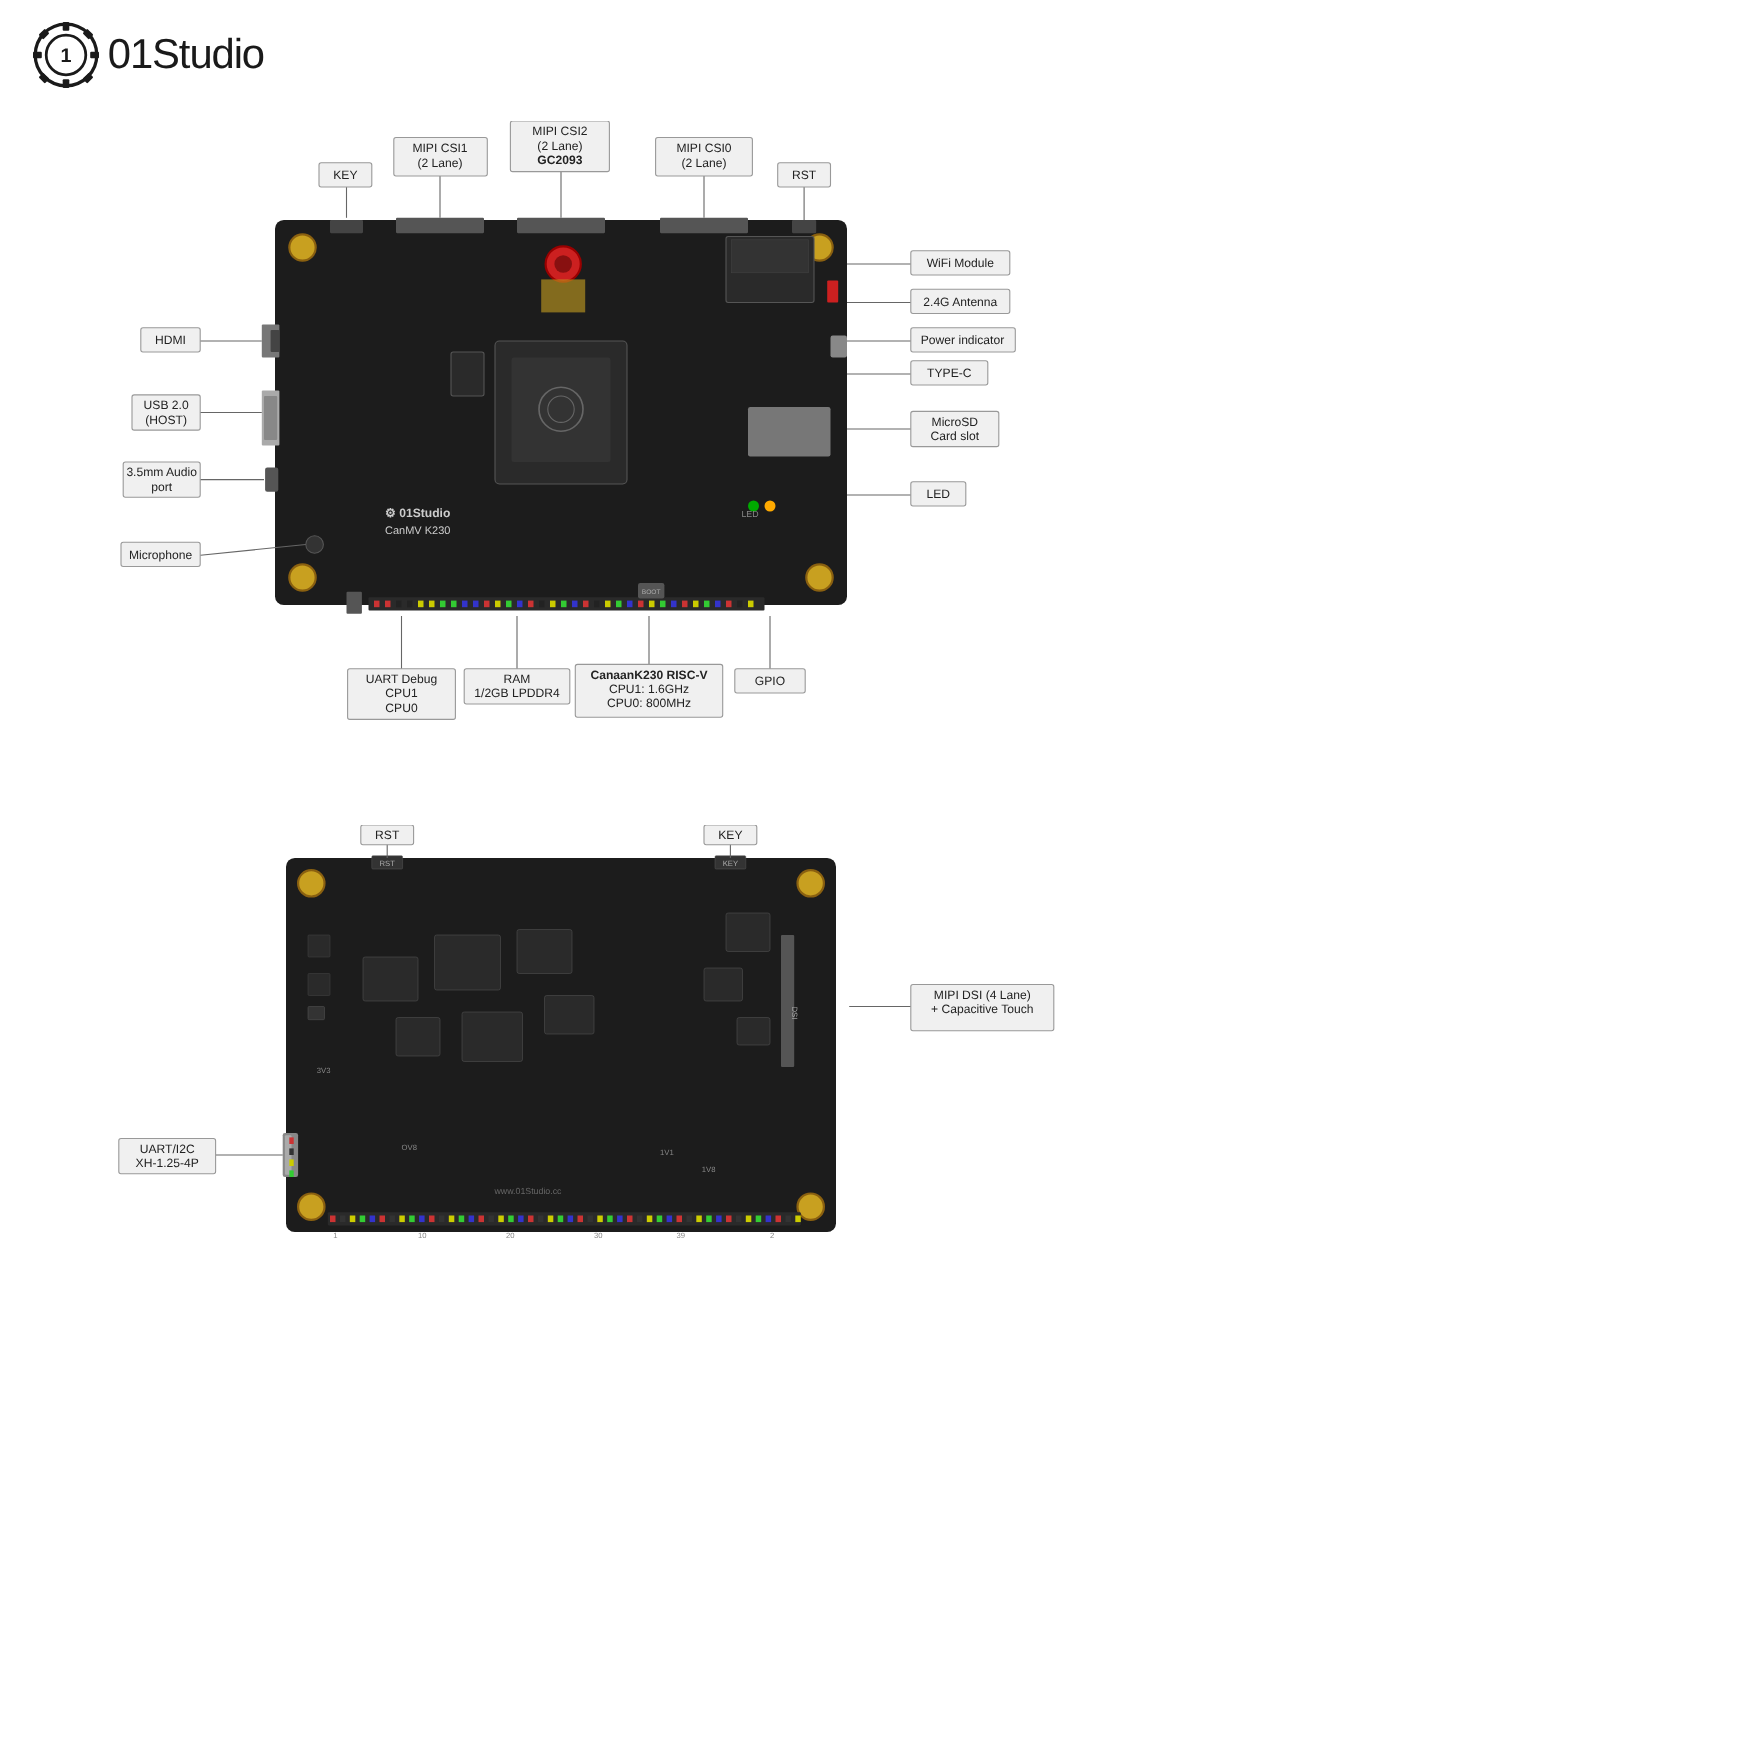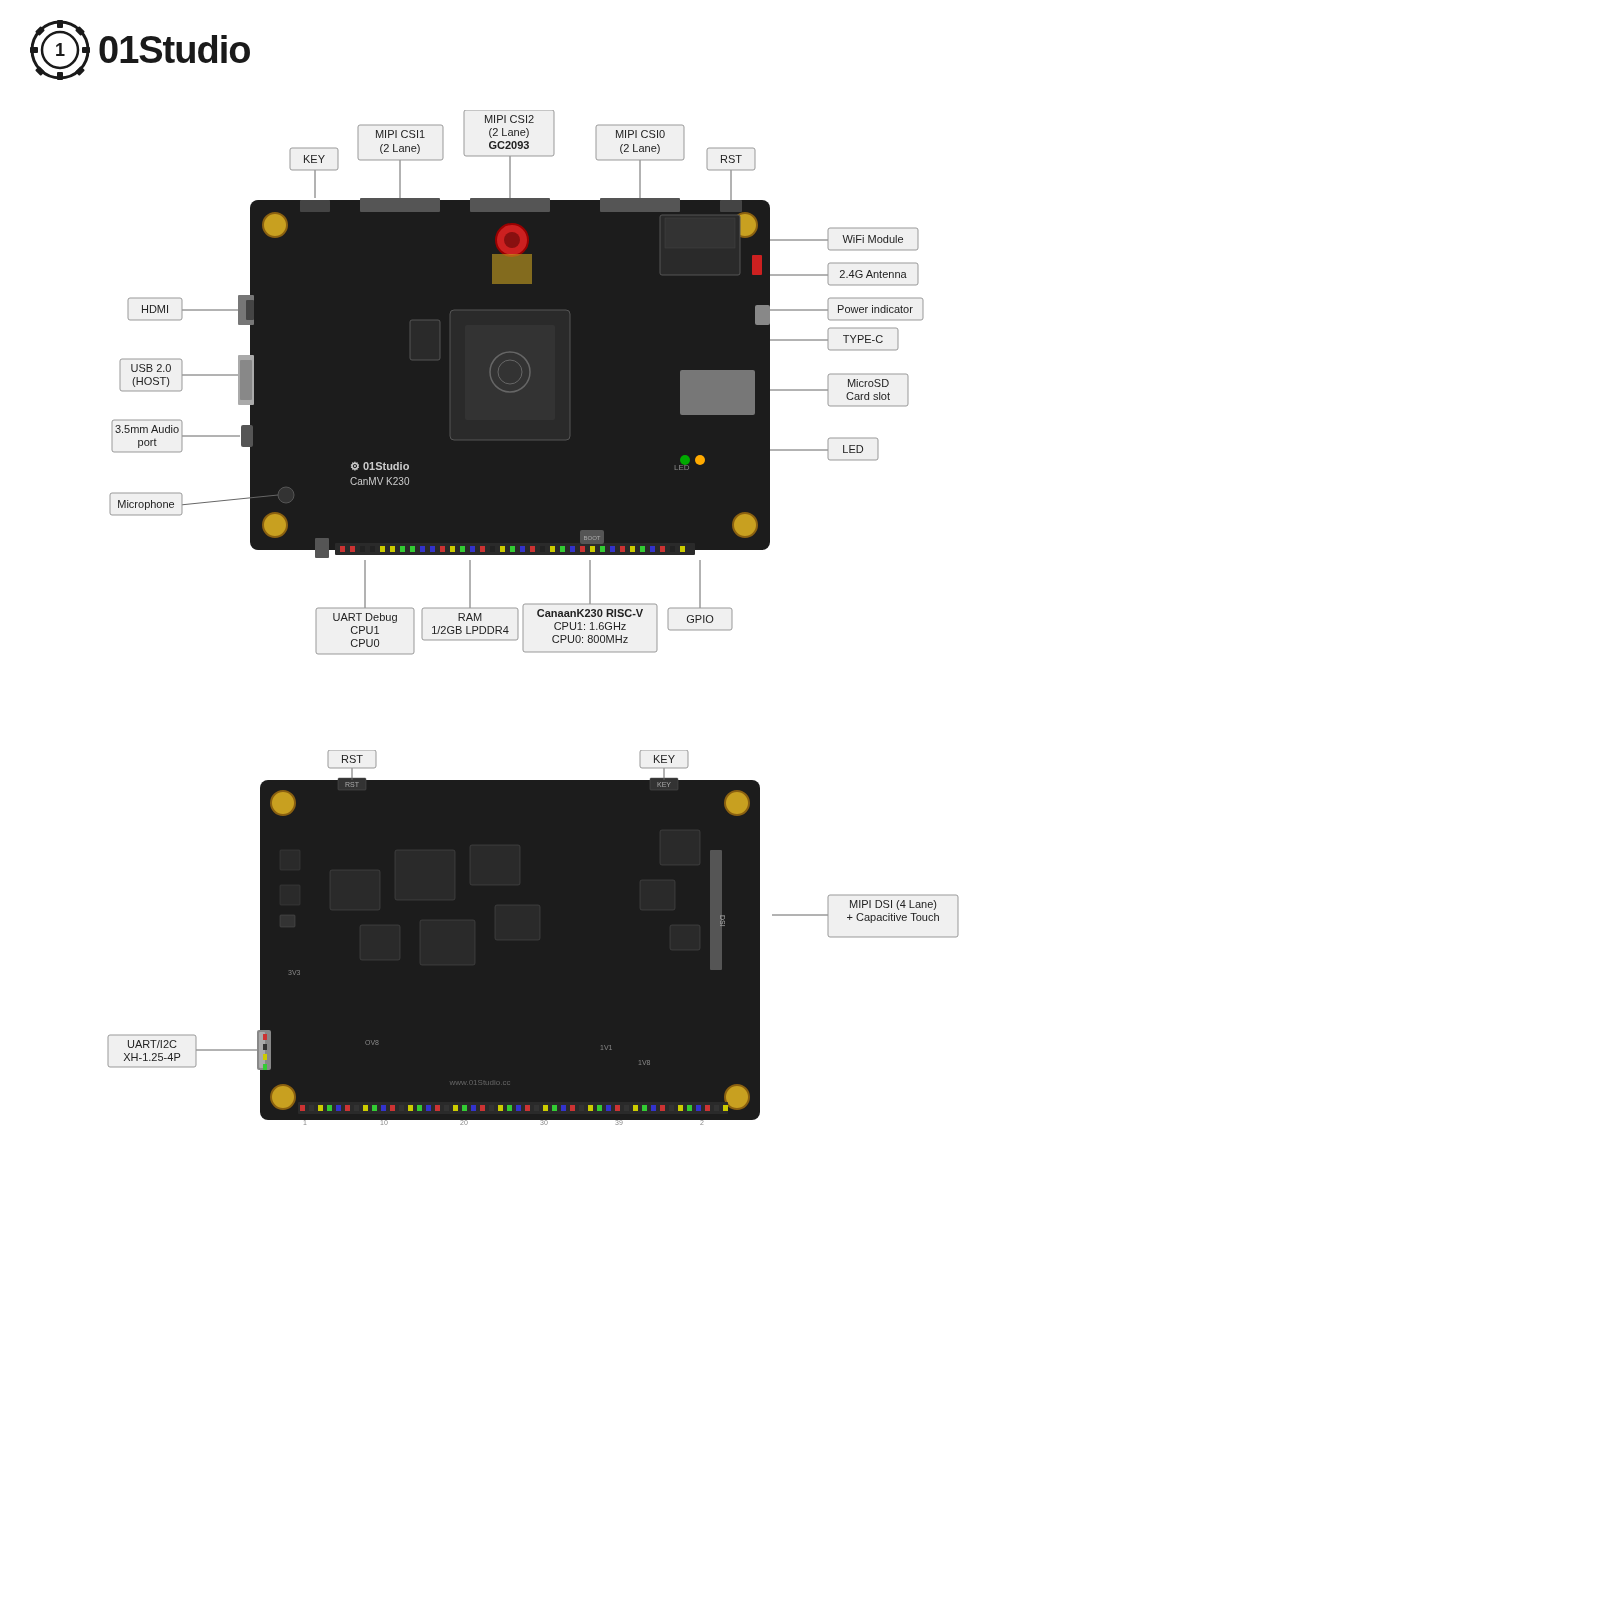--- a/index.html
+++ b/index.html
@@ -23,21 +23,21 @@
       margin-bottom: 30px;
       margin-left: 10px;
     }
     .logo-icon {
       width: 60px;
       height: 60px;
       margin-right: 8px;
     }
     .logo-text {
       font-size: 38px;
-      font-weight: bold;
+      font-weight: normal;
       color: #1a1a1a;
       letter-spacing: -1px;
     }
 
     .full-diagram {
       position: relative;
       width: 1020px;
     }
   </style>
 </head>

